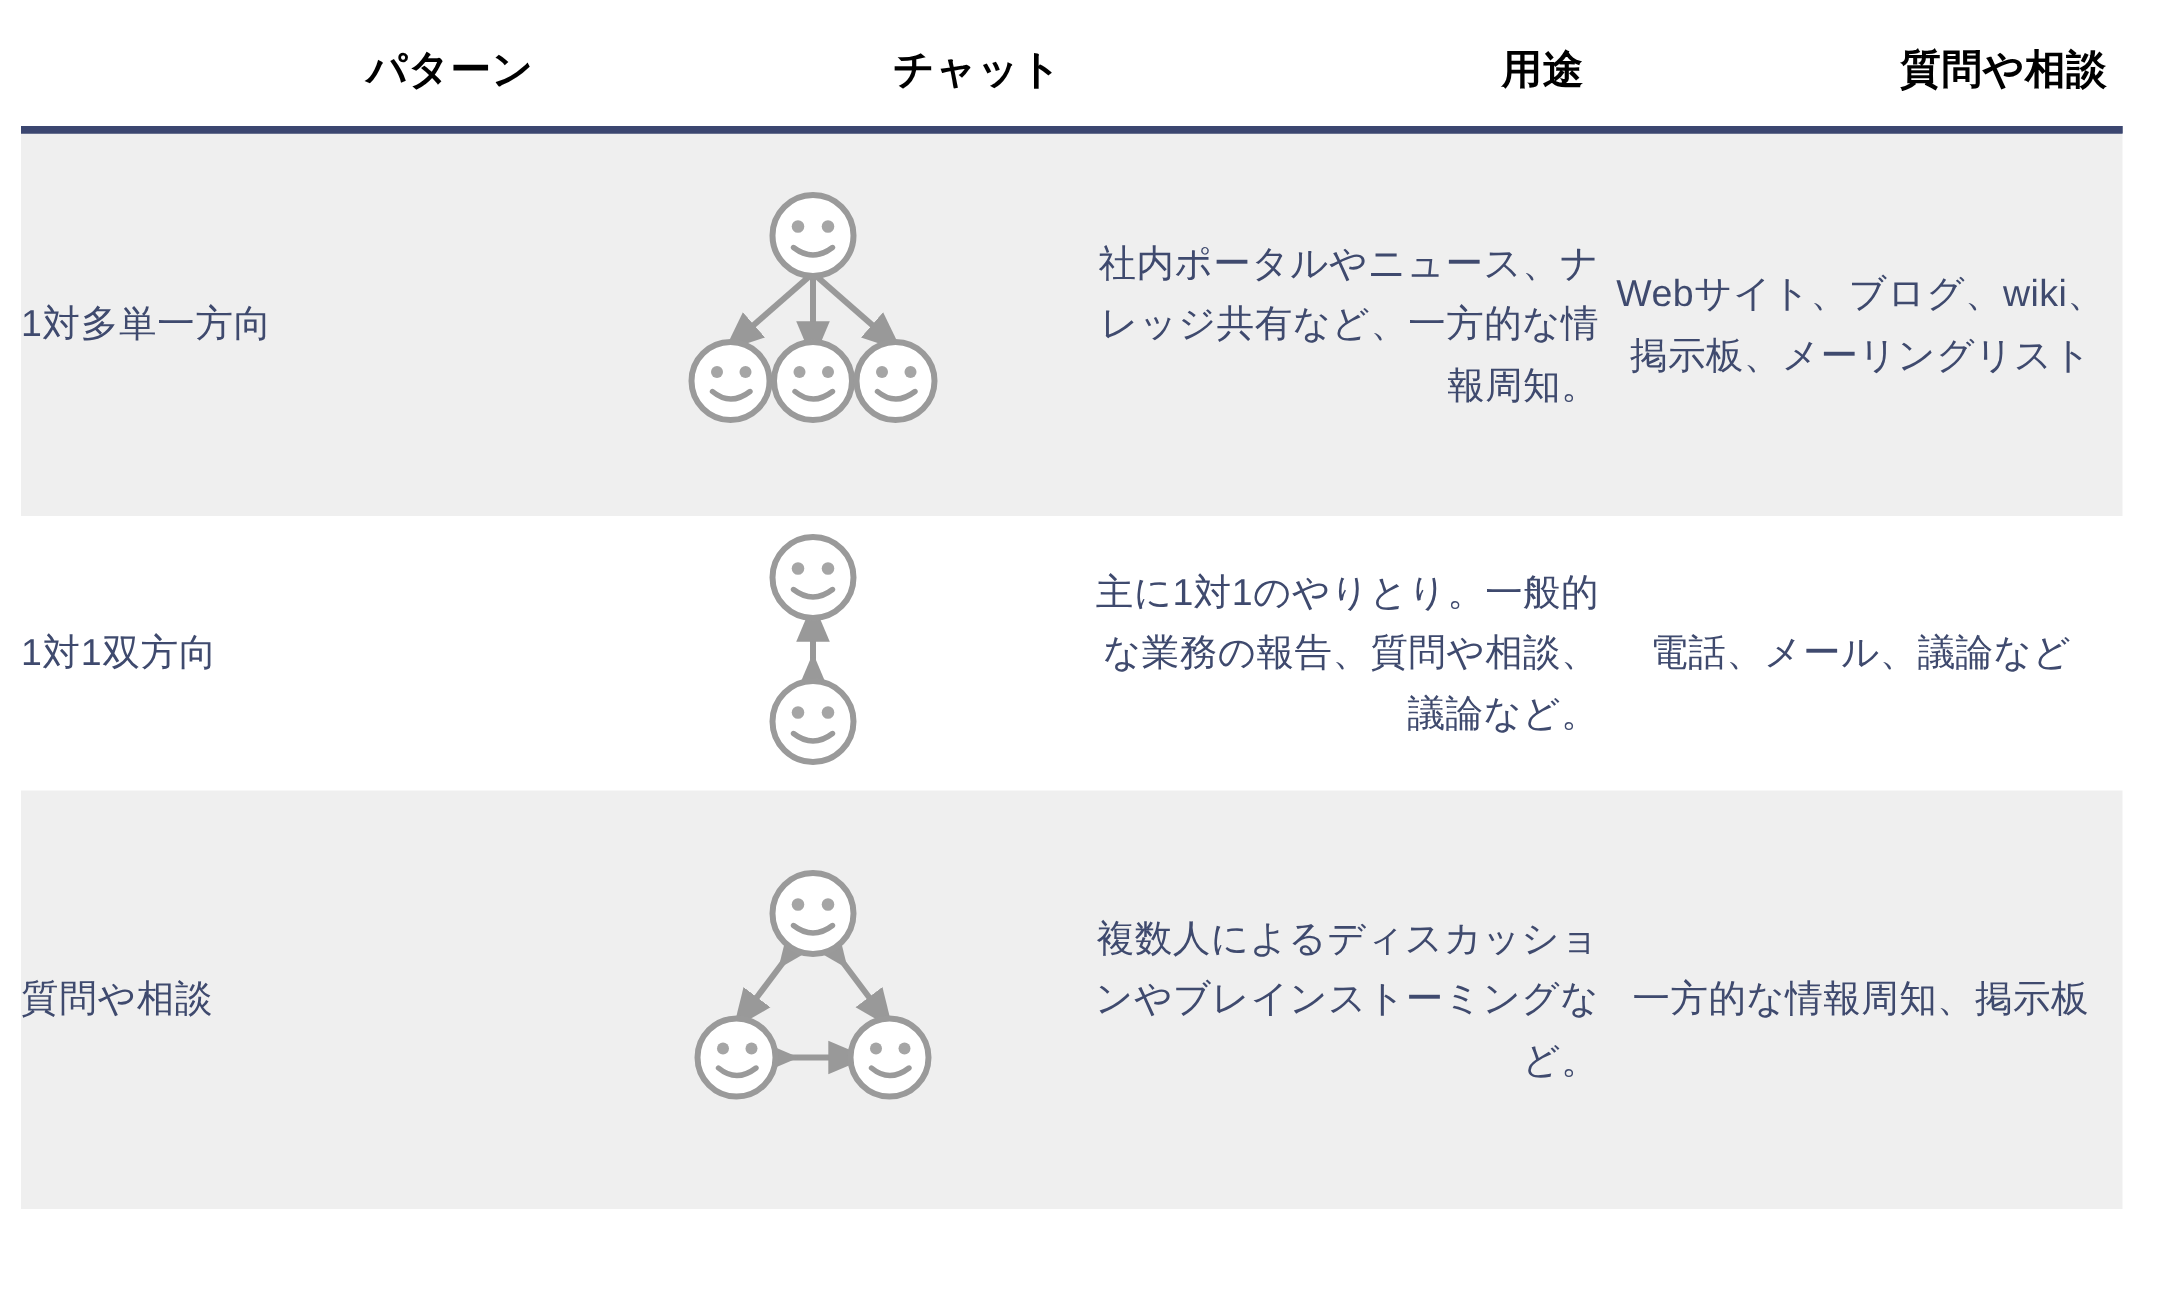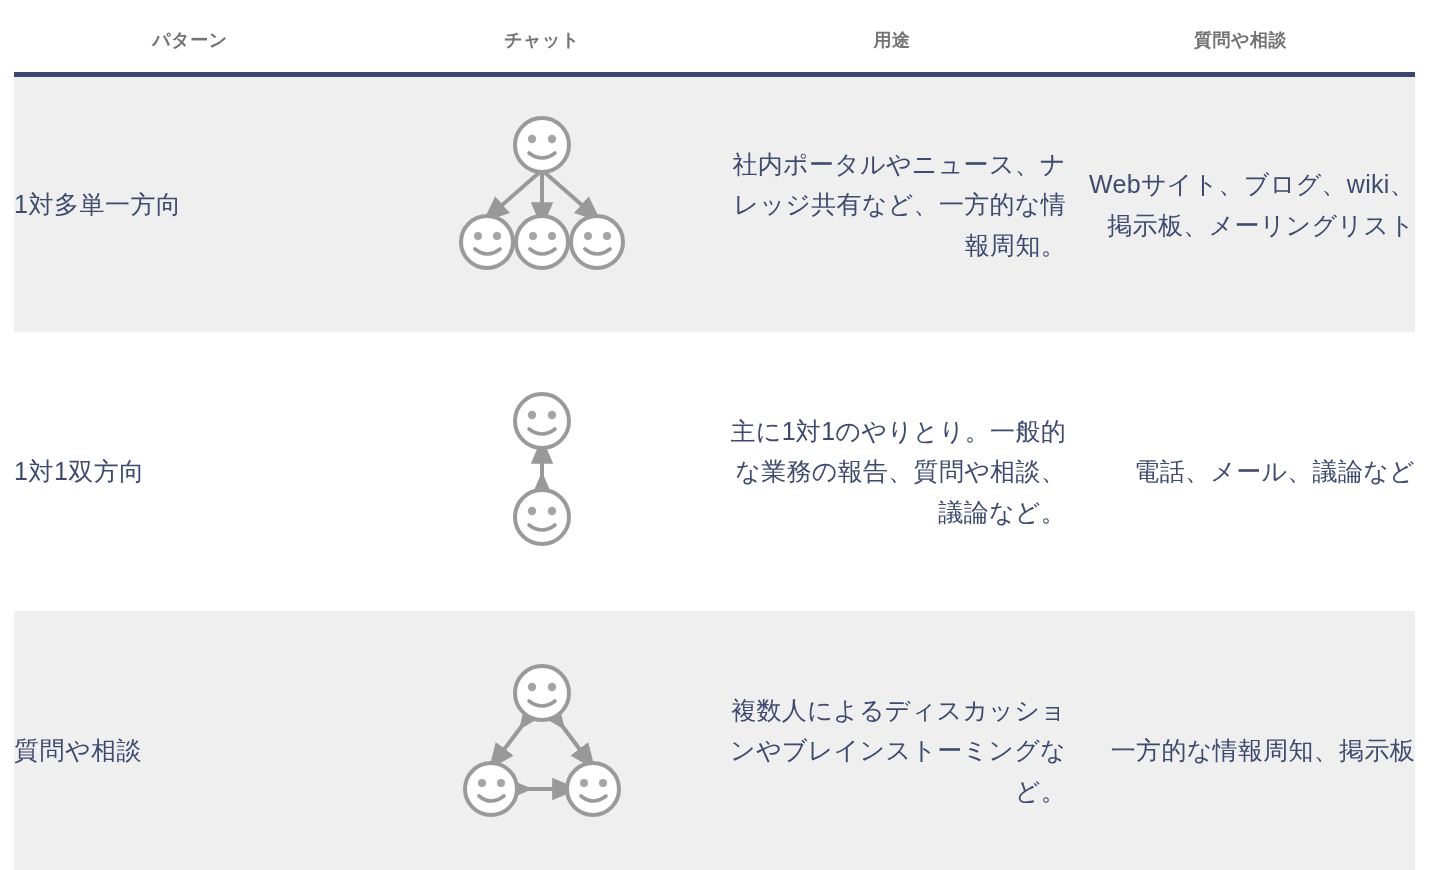--- a/index.html
+++ b/index.html
@@ -24,24 +24,24 @@
   table.comm-table {
     position: absolute;
     left: 14px;
     top: 14px;
     width: 1401px;
     border-collapse: collapse;
     table-layout: fixed;
   }
 
   table.comm-table thead th {
-    font-size: 18px;
+    font-size: 27px;
     font-weight: bold;
-    color: #737373;
-    text-align: center;
+    color: #000000;
+    text-align: right;
     padding: 14px 10px 20px 10px;
     border-bottom: 5px solid #3b4670;
     vertical-align: middle;
     letter-spacing: 0.5px;
   }
 
   
   col.c-pattern  { width: 352px; }
   col.c-diagram  { width: 352px; }
   col.c-usage    { width: 348px; }
@@ -77,27 +77,27 @@
     padding: 18px 58px 18px 14px;
     text-align: right;
     letter-spacing: 0.3px;
   }
 
   .cell-tools {
     font-size: 25px;
     line-height: 1.62;
     color: #3f4a6e;
     padding: 18px 42px 18px 10px;
-    text-align: right;
+    text-align: center;
     letter-spacing: 0.3px;
   }
 
   
   tr.r1 td { height: 255px; }
-  tr.r2 td { height: 279px; }
+  tr.r2 td { height: 183px; }
   tr.r3 td { height: 279px; }
 
   .diagram-svg { display: block; margin: 0 auto; }
 </style>
 </head>
 <body>
 
 <div class="page">
 
   <table class="comm-table">

